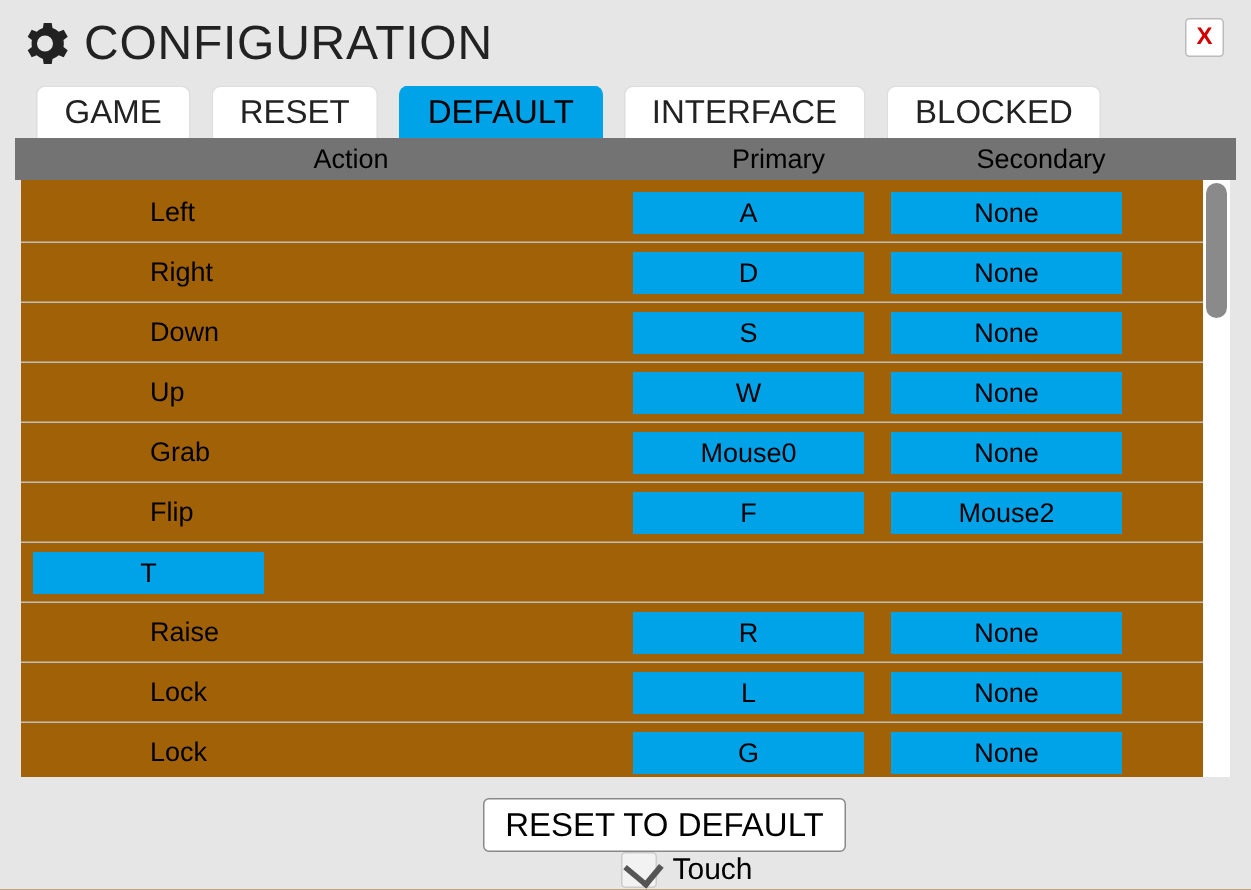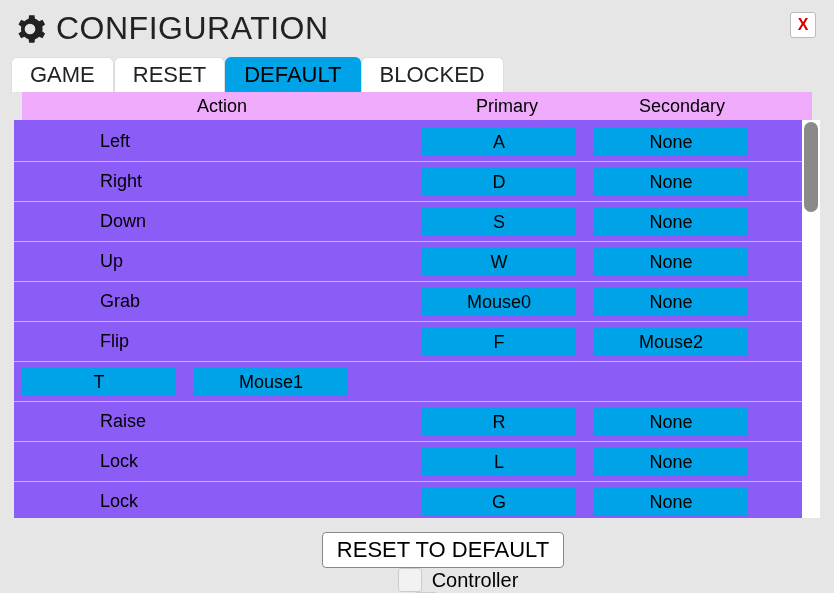--- a/index.html
+++ b/index.html
@@ -41,22 +41,22 @@
       font-family: sans-serif;
       font-size: 16px;
       font-weight: bold;
       line-height: 24px;
       text-align: center;
       cursor: pointer;
     }
 
     .tabs {
       display: flex;
-      gap: 0;
-      padding: 0 11px;
+      gap: 14px;
+      padding: 0 24px;
       margin-top: 4px;
     }
     .tab {
       background: #fff;
       border-radius: 6px 6px 0 0;
       padding: 4px 18px;
       font-size: 22px;
       font-weight: 500;
       color: #222;
       cursor: pointer;
@@ -64,39 +64,40 @@
       border-bottom: none;
     }
     .tab.active {
       background: #00a2e8;
       color: #000;
       border-color: #00a2e8;
     }
 
     .table-header {
       display: flex;
-      background: #f0abfc;
+      background: #737373;
       color: #000;
       height: 28px;
       line-height: 28px;
       font-size: 18px;
-      margin: 0 22px;
+      margin: 0 10px;
+      padding-left: 24px;
     }
     .col-action  { width: 400px; text-align: center; }
     .col-primary { width: 170px; text-align: center; }
     .col-secondary { width: 180px; text-align: center; }
 
     .scrollarea {
       position: relative;
       margin: 0 14px;
       height: 398px;
       display: flex;
     }
     .rows {
-      background: #8b5cf6;
+      background: #a16207;
       flex: 1;
       overflow: hidden;
     }
     .row {
       display: flex;
       align-items: center;
       height: 40px;
       border-bottom: 1px solid #bfbfbf;
       font-size: 18px;
     }
@@ -187,20 +188,21 @@
     </svg>
   </span>
   <div class="title">CONFIGURATION</div>
   <div class="close-btn">X</div>
 </div>
 
 <div class="tabs">
     <div class="tab">GAME</div>
     <div class="tab">RESET</div>
     <div class="tab active">DEFAULT</div>
+    <div class="tab">INTERFACE</div>
     <div class="tab">BLOCKED</div>
   </div>
 
 <div class="table-header">
   <div class="col-action">Action</div>
   <div class="col-primary">Primary</div>
   <div class="col-secondary">Secondary</div>
 </div>
 
 <div class="scrollarea">
@@ -230,21 +232,20 @@
         <div class="key-btn primary">Mouse0</div>
         <div class="key-btn secondary">None</div>
       </div>
       <div class="row">
         <div class="action-cell">Flip</div>
         <div class="key-btn primary">F</div>
         <div class="key-btn secondary">Mouse2</div>
       </div>
       <div class="row">
         <div class="key-btn primary">T</div>
-        <div class="key-btn secondary">Mouse1</div>
       </div>
       <div class="row">
         <div class="action-cell">Raise</div>
         <div class="key-btn primary">R</div>
         <div class="key-btn secondary">None</div>
       </div>
       <div class="row">
         <div class="action-cell">Lock</div>
         <div class="key-btn primary">L</div>
         <div class="key-btn secondary">None</div>
@@ -257,20 +258,16 @@
     </div>
   <div class="scrollbar-track">
     <div class="scrollbar-thumb"></div>
   </div>
 </div>
 
 <div class="footer">
   <button class="reset-btn">RESET TO DEFAULT</button>
   <div class="spacer"></div>
   <div class="check-wrap">
-    <div class="check-box"></div>
-    <span>Controller</span>
-  </div>
-  <div class="check-wrap">
     <div class="check-box checked"></div>
     <span>Touch</span>
   </div>
 </div>
 
 </body></html>

